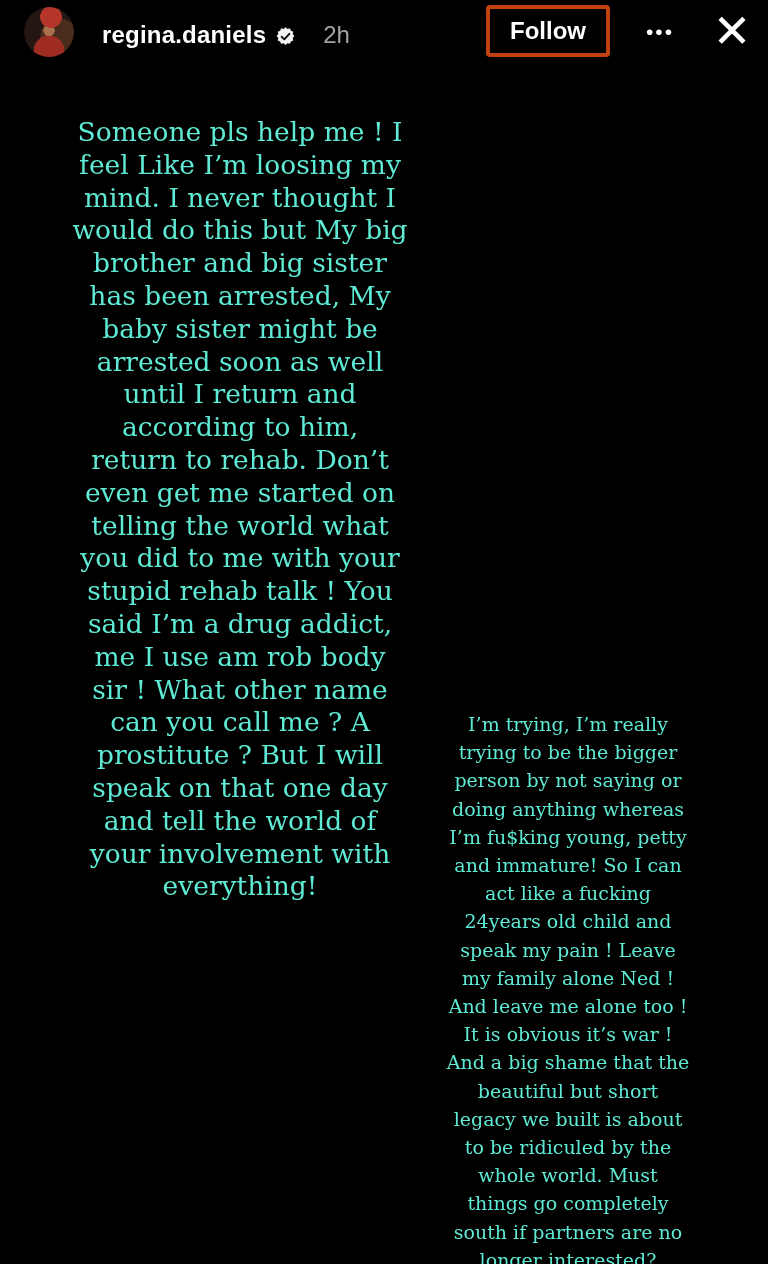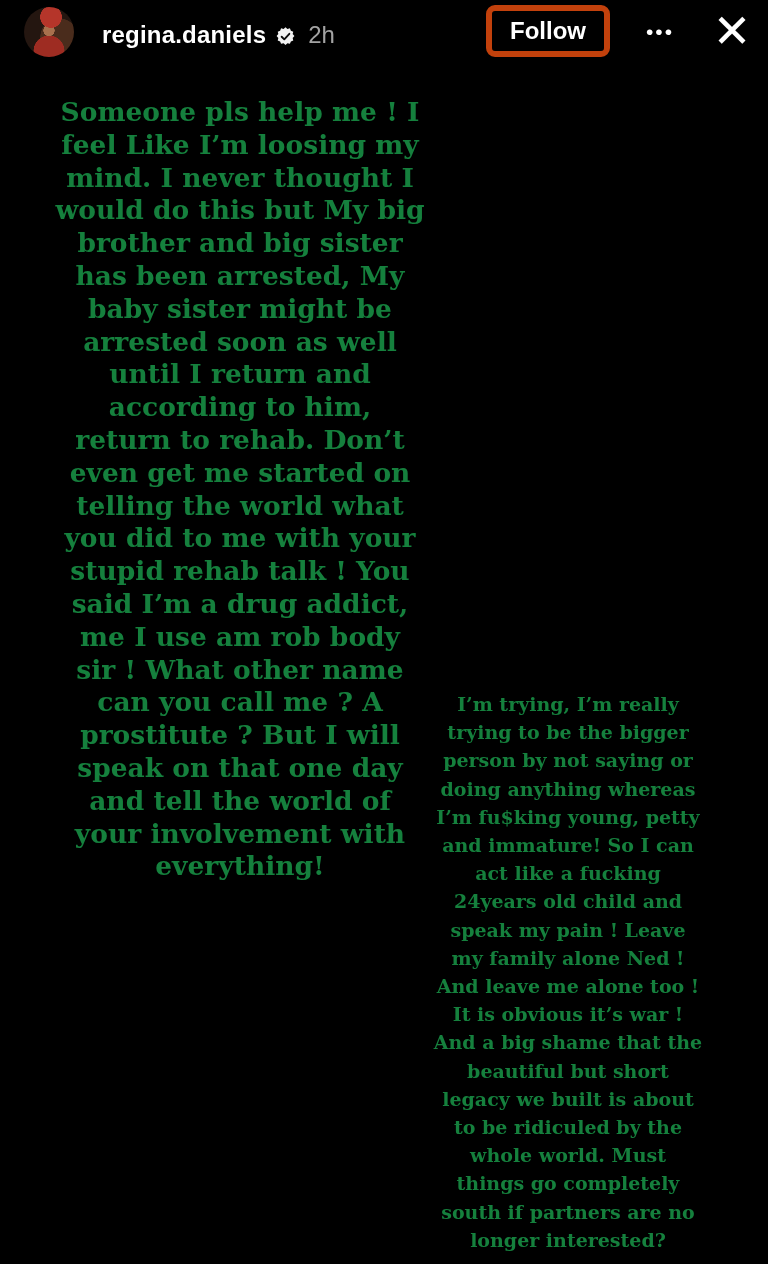--- a/index.html
+++ b/index.html
@@ -15,40 +15,40 @@
       radial-gradient(circle at 50% 47%, #a8704d 0 15%, rgba(0,0,0,0) 16%),
       radial-gradient(circle at 50% 88%, #9e2c22 0 30%, rgba(0,0,0,0) 31%),
       radial-gradient(circle at 70% 60%, #4a2c1c 0 40%, rgba(0,0,0,0) 41%),
       #241610;
   }
   .userline{
     position:absolute;left:102px;top:0;height:70px;display:flex;align-items:center;gap:9px;
   }
   .username{color:#ffffff;font-size:24px;font-weight:bold;letter-spacing:.2px;}
   .badge{display:inline-flex;width:21px;height:21px;margin-top:2px;}
-  .timestamp{color:#a3a3a3;font-size:24px;margin-left:3px;}
+  .timestamp{color:#a3a3a3;font-size:24px;margin-left:18px;}
   .follow-btn{
     position:absolute;left:486px;top:5px;width:124px;height:52px;
-    border:6px solid #c2410c;border-radius:9px;background:transparent;
+    border:4px solid #c2410c;border-radius:4px;background:transparent;
     color:#ffffff;font-size:24px;font-weight:600;display:flex;align-items:center;justify-content:center;
     box-sizing:border-box;cursor:pointer;font-family:"Liberation Sans",sans-serif;
   }
   .more-btn{
     position:absolute;left:630px;top:10px;width:60px;height:44px;background:transparent;border:0;
     color:#ffffff;font-size:21px;letter-spacing:2px;display:flex;align-items:center;justify-content:center;
     cursor:pointer;padding:0;
   }
   .close-btn{
     position:absolute;left:702px;top:2px;width:60px;height:58px;background:transparent;border:0;
     color:#ffffff;font-size:46px;font-weight:300;line-height:1;display:flex;align-items:center;justify-content:center;
     cursor:pointer;padding:0;font-family:"DejaVu Sans",sans-serif;
   }
   .story-text{
-    position:absolute;color:#15803d;text-align:center;white-space:pre-line;
-    font-family:"DejaVu Serif","Liberation Serif",serif;font-weight:bold;
+    position:absolute;color:#5eead4;text-align:center;white-space:pre-line;
+    font-family:"DejaVu Serif","Liberation Serif",serif;font-weight:normal;margin-top:20px;
   }
   .block-1{left:28px;top:96px;width:424px;font-size:26.5px;line-height:32.8px;}
   .block-2{left:388px;top:690px;width:360px;font-size:19px;line-height:28.2px;}
 </style>
 </head>
 <body>
 
 <div class="stage">
 
   <div class="header">

